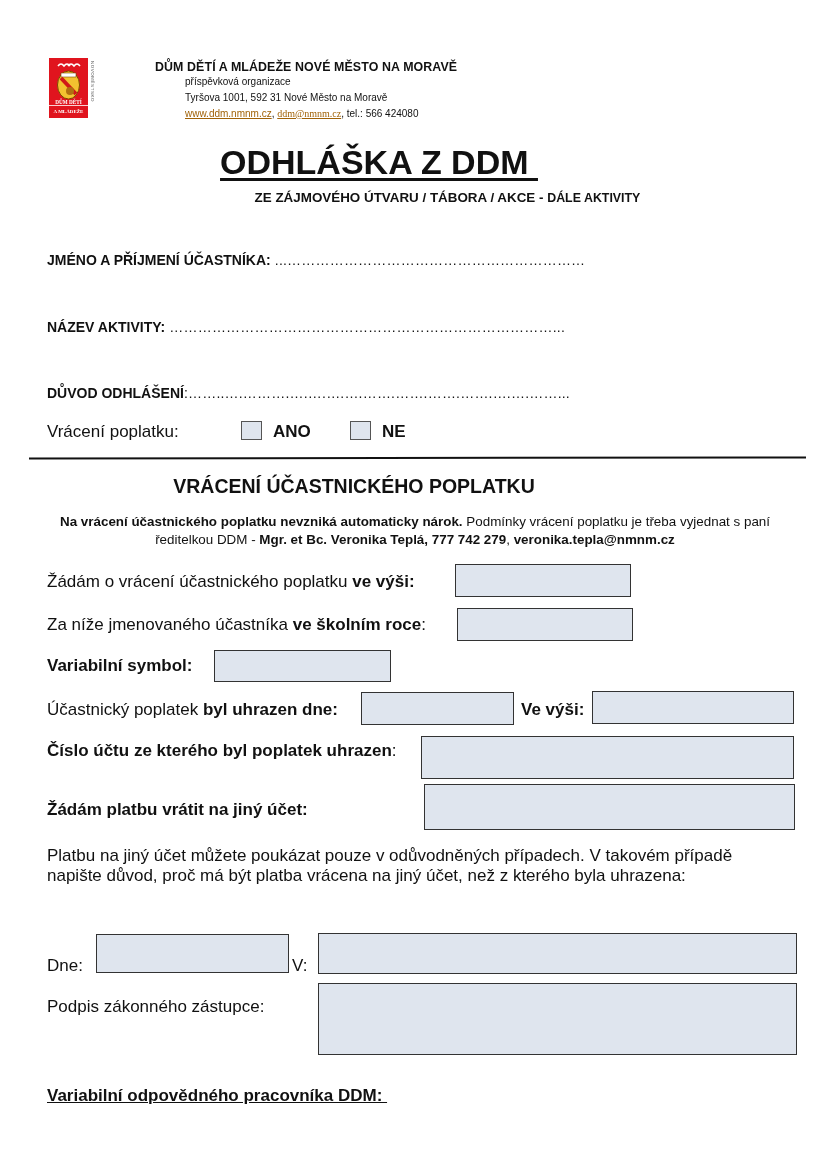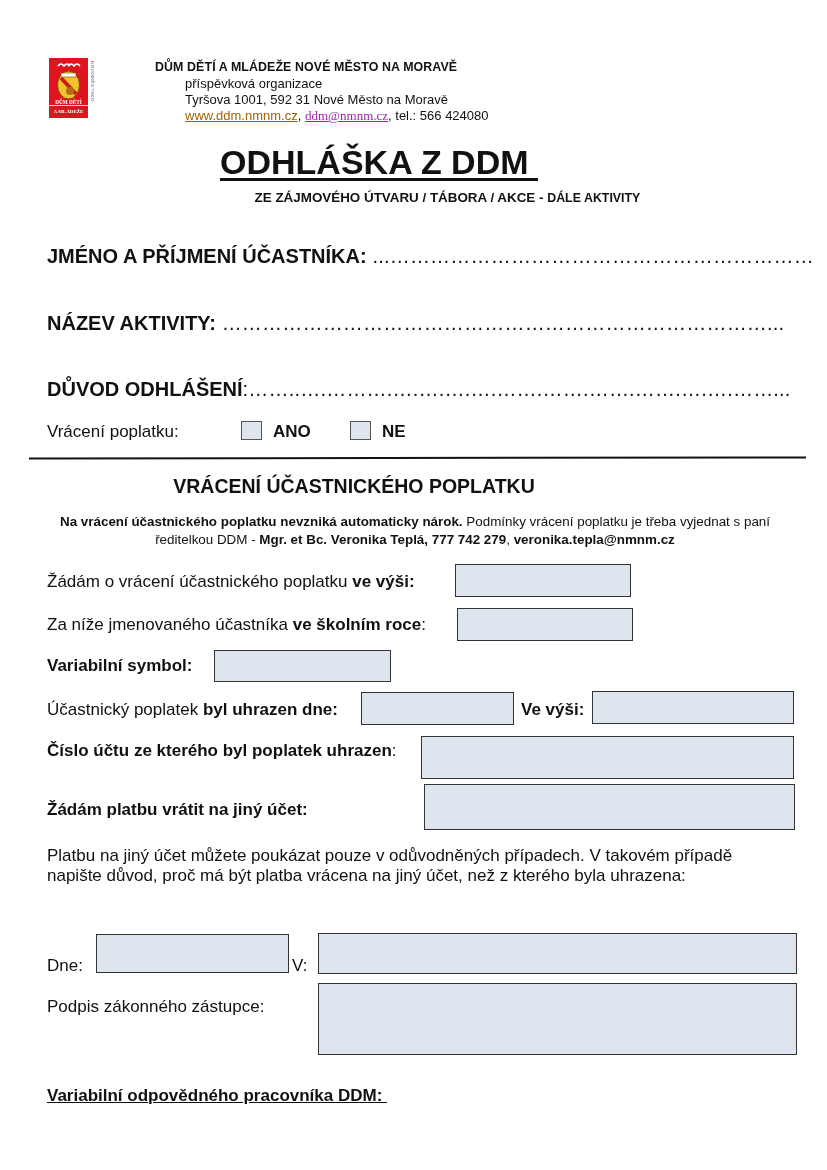--- a/index.html
+++ b/index.html
@@ -5,35 +5,35 @@
   html, body { margin: 0; padding: 0; background: #ffffff; }
   body {
     width: 827px; height: 1170px; position: relative; overflow: hidden;
     font-family: "Liberation Sans", sans-serif; color: #111;
   }
   .abs { position: absolute; }
 
   
   .logo { left: 49px; top: 58px; width: 47px; height: 60px; }
   .org-name { left: 155px; top: 60px; font-size: 12.4px; font-weight: bold; letter-spacing: 0.1px; }
-  .org-line { left: 155px; font-size: 13px; padding-left: 30px; }
+  .org-line { left: 155px; font-size: 10px; padding-left: 30px; }
   .org-l2 { top: 76px; }
   .org-l3 { top: 92px; }
   .org-l4 { top: 108px; }
   .link-web { color: #a16207; text-decoration: underline; }
-  .link-mail { color: #a21caf; text-decoration: underline; font-family: "Liberation Serif", serif; }
+  .link-mail { color: #a16207; text-decoration: underline; font-family: "Liberation Serif", serif; }
 
   
   .title { left: 0; width: 758px; top: 143px; text-align: center; font-size: 34px; font-weight: bold; }
   .title span { text-decoration: underline; text-decoration-thickness: 3px; text-underline-offset: 4px; white-space: pre; }
   .subtitle { left: 0; width: 827px; top: 190px; text-align: center; font-size: 13.4px; font-weight: bold; padding-left: 34px; }
   .subtitle .small { font-size: 12.4px; }
 
   
-  .dot-row { left: 47px; font-size: 20px; white-space: nowrap; }
+  .dot-row { left: 47px; font-size: 14px; white-space: nowrap; margin-top: 7px; }
   .dot-row .lbl { font-weight: bold; }
   .dot-row .dots { font-weight: normal; letter-spacing: 0.2px; }
   .row-name { top: 245px; }
   .row-activity { top: 312px; }
   .row-reason { top: 378px; }
 
   .refund-q { left: 47px; top: 422px; font-size: 17px; }
   .cb { width: 21px; height: 19px; background: #dfe5ee; border: 1px solid #555; box-sizing: border-box; }
   .cb-ano { left: 241px; top: 421px; }
   .cb-ne { left: 350px; top: 421px; }

